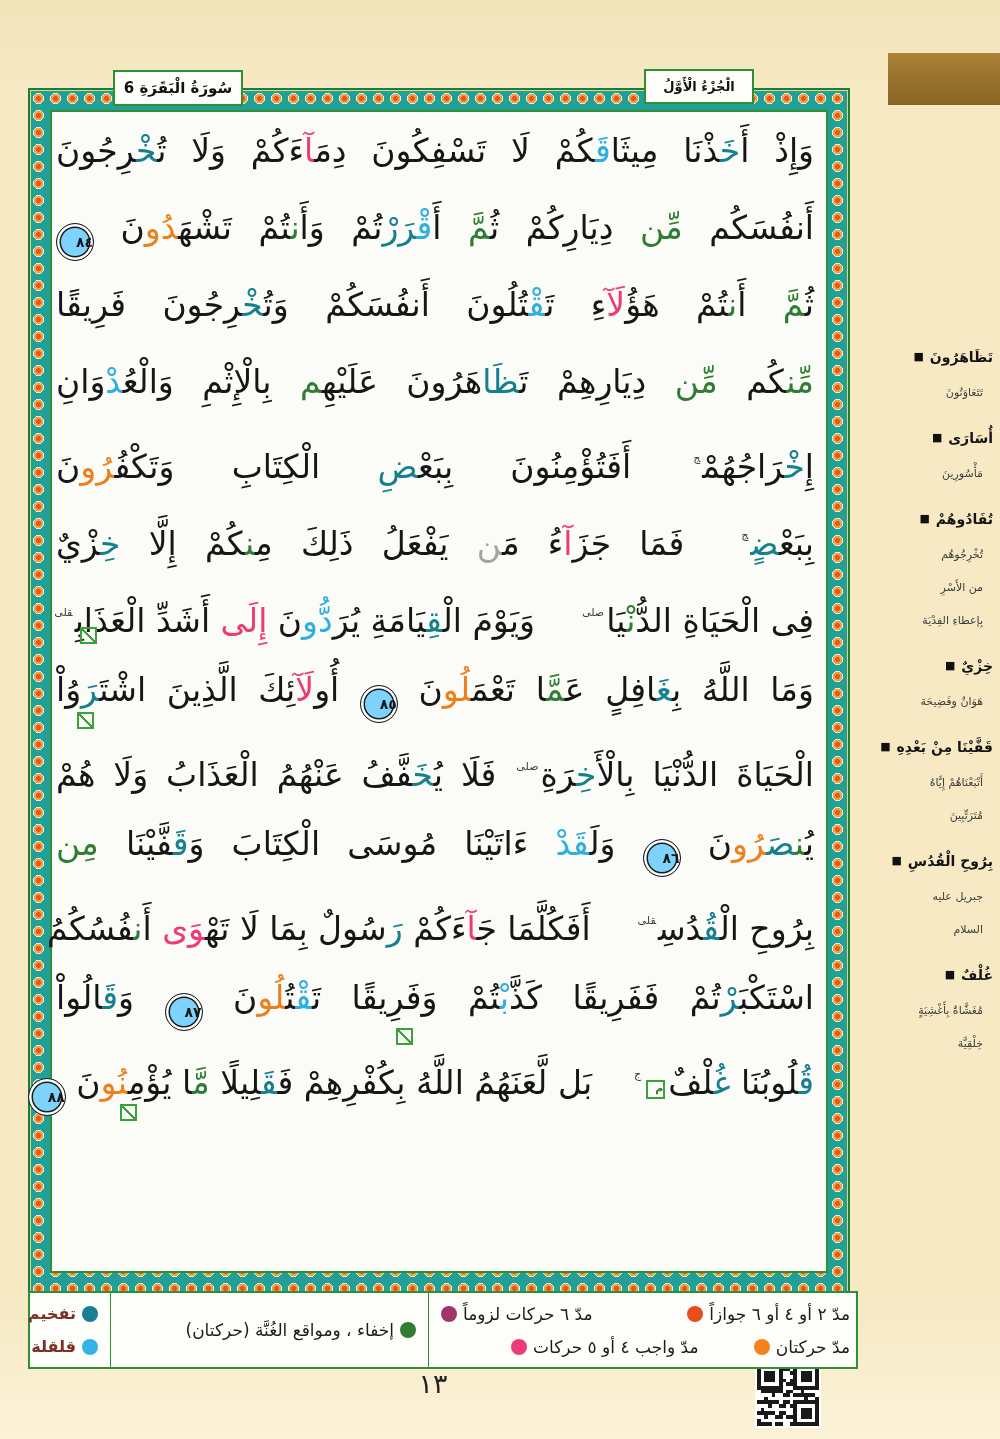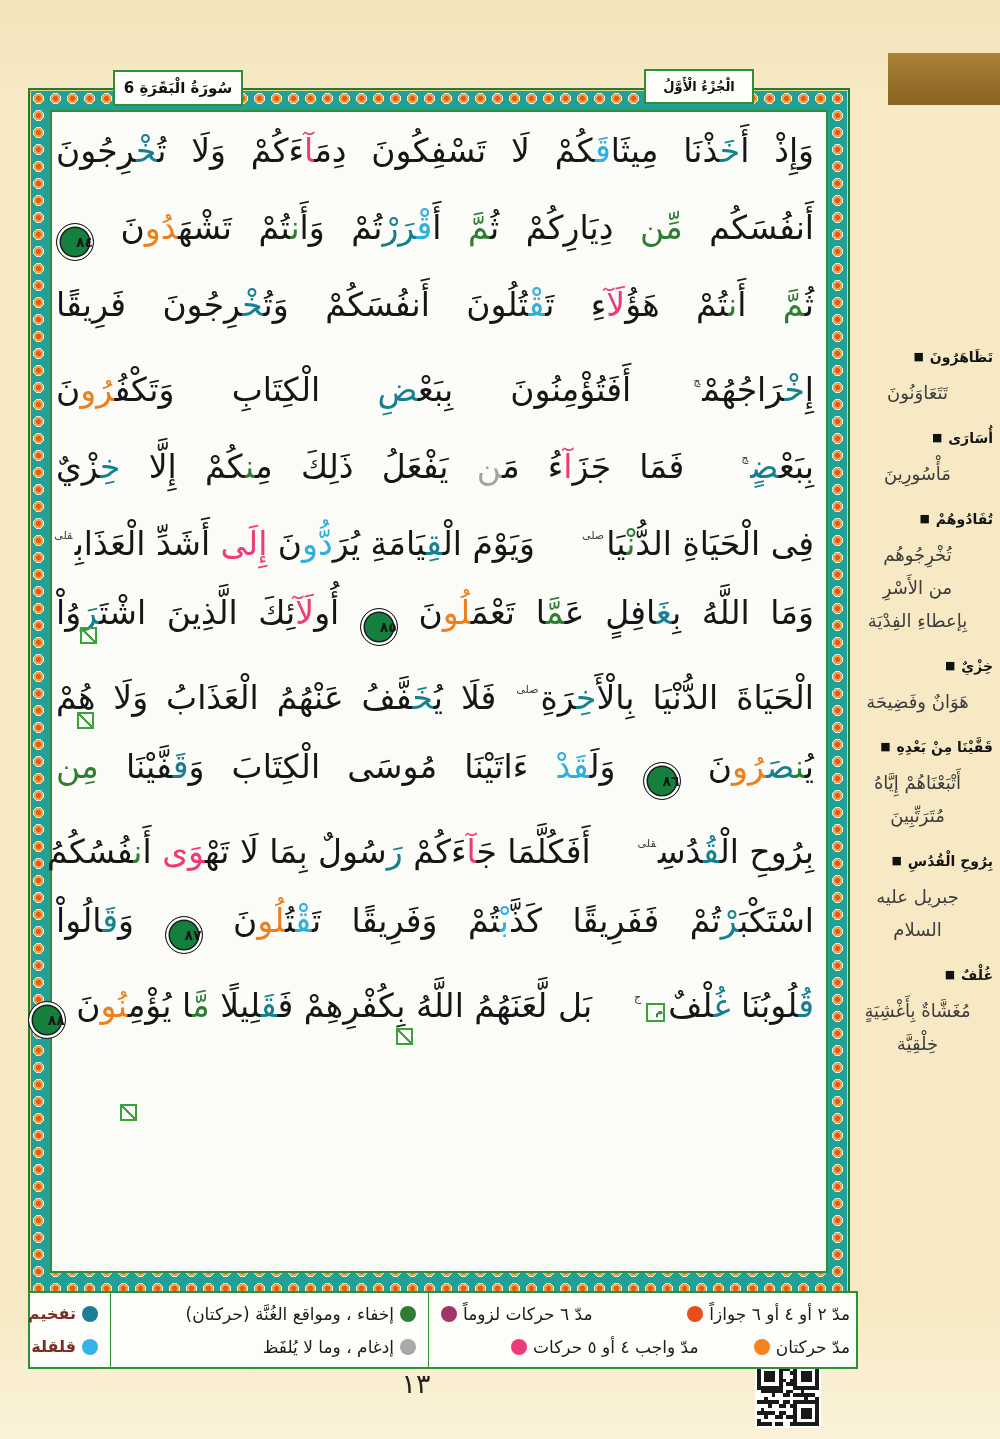--- a/index.html
+++ b/index.html
@@ -25,53 +25,53 @@
   .tab{position:absolute;background:#fdfdfa;border:2px solid #2f8f35;display:flex;
     align-items:center;justify-content:center;z-index:5;color:#111;}
   .surah-tab{left:113px;top:70px;width:126px;height:32px;font-size:15px;font-weight:bold;}
   .juz-tab{left:644px;top:69px;width:106px;height:31px;font-size:13px;font-weight:bold;}
   
   .quran-text{position:absolute;left:56px;top:112px;width:758px;direction:rtl;z-index:3;}
   .qline{height:77px;line-height:77px;font-size:33px;color:#161616;
     text-align:justify;text-align-last:justify;white-space:nowrap;overflow:visible;}
   .qline span{letter-spacing:0;}
   .vmark{display:inline-block;width:36px;height:36px;border-radius:50%;
-    border:1.5px solid #1b1b1b;background:#15803d;
+    border:1.5px solid #1b1b1b;background:#7dd3fc;
     box-shadow:inset 0 0 0 2.5px #fff,inset 0 0 0 4px #1b1b1b;
     text-align:center;line-height:36px;font-size:14px;font-weight:bold;vertical-align:-8px;}
   .pmark{font-size:11px;color:#3d3d3d;vertical-align:16px;margin:0 2px;}
   .gap{display:inline-block;height:1px;}
   .gsq{display:inline-block;width:15px;height:15px;border:2px solid #3aa23a;color:#2e7d32;
     font-size:11px;line-height:13px;text-align:center;vertical-align:2px;margin:0 3px;font-weight:bold;}
   .abs-gsq{position:absolute;width:13px;height:13px;border:2px solid #3aa23a;z-index:4;
     background:linear-gradient(45deg,transparent 46%,#3aa23a 46%,#3aa23a 56%,transparent 56%);}
   
   .glosses{position:absolute;left:852px;top:338px;width:145px;direction:rtl;text-align:right;z-index:2;}
   .gloss{margin-bottom:10px;}
   .gloss-head{display:flex;flex-direction:row;align-items:center;justify-content:flex-start;
     line-height:38px;padding-right:4px;}
   .gloss-word{font-weight:bold;font-size:14px;color:#141414;white-space:nowrap;}
   .gloss-bullet{font-size:11px;color:#111;margin:0 6px 0 0;}
-  .gloss-meaning{font-size:18px;color:#3c3c3c;line-height:33px;padding-right:14px;white-space:nowrap;text-align:center;}
+  .gloss-meaning{font-size:11px;color:#3c3c3c;line-height:33px;padding-right:14px;white-space:nowrap;}
   
   .legend{position:absolute;left:28px;top:1291px;width:830px;height:78px;background:#fdfdfa;
     border:2px solid #2f8f35;box-sizing:border-box;display:flex;direction:ltr;z-index:5;}
   .leg-col{box-sizing:border-box;padding:4px 6px;display:flex;flex-direction:column;justify-content:space-around;direction:rtl;}
   .leg-col.tafkhim{width:80px;}
   .leg-col.ghunnah{width:319px;border-left:1.5px solid #2f8f35;border-right:1.5px solid #2f8f35;}
   .leg-col.madd{flex:1;}
   .leg-row{display:flex;direction:rtl;align-items:center;font-size:17px;color:#1c1c1c;}
   .leg-row.spread{justify-content:space-between;}
   .leg-item{display:flex;direction:rtl;align-items:center;white-space:nowrap;}
   .leg-dot{display:inline-block;width:16px;height:16px;border-radius:50%;margin:0 6px;flex:0 0 auto;}
   .leg-label{white-space:nowrap;}
   .leg-col.tafkhim .leg-label{color:#7a3024;font-weight:bold;font-size:16px;}
   .madd-row2{padding-left:0;padding-right:0;margin-left:70px;}
   
-  .page-num{position:absolute;left:371px;top:1368px;width:90px;text-align:center;
+  .page-num{position:absolute;left:388px;top:1368px;width:90px;text-align:center;
     font-size:27px;color:#222;z-index:2;}
   .qr{position:absolute;left:755px;top:1362px;width:66px;height:66px;background:#fff;
     padding:2px;box-sizing:border-box;z-index:2;}
   .qr-grid{width:100%;height:100%;display:grid;grid-template-columns:repeat(17,1fr);grid-template-rows:repeat(17,1fr);}
   .qr-cell{background:#fff;}
   .qr-cell.b{background:#191919;}
 </style>
 </head>
 <body>
 
@@ -85,20 +85,21 @@
   <span>سُورَةُ الْبَقَرَةِ 6</span>
 </div>
 <div class="tab juz-tab">
   <span>الْجُزْءُ الْأَوَّلُ</span>
 </div>
 
 <div class="quran-text">
     <div class="qline"><span>وَإِذْ أَ</span><span style="color: rgb(23, 128, 143);">خَ</span><span>ذْنَا مِيثَا</span><span style="color: rgb(47, 175, 224);">قَ</span><span>كُمْ لَا تَسْفِكُونَ دِمَ</span><span style="color: rgb(238, 58, 120);">آ</span><span>ءَكُمْ وَلَا تُ</span><span style="color: rgb(23, 128, 143);">خْ</span><span>رِجُونَ</span></div>
     <div class="qline"><span>أَنفُسَكُم </span><span style="color: rgb(46, 125, 50);">مِّن</span><span> دِيَارِكُمْ ثُ</span><span style="color: rgb(46, 125, 50);">مَّ</span><span> أَ</span><span style="color: rgb(47, 175, 224);">قْ</span><span style="color: rgb(23, 128, 143);">رَرْ</span><span>تُمْ وَأَ</span><span style="color: rgb(46, 125, 50);">ن</span><span>تُمْ تَشْهَ</span><span style="color: rgb(238, 127, 29);">دُو</span><span>نَ </span><span class="vmark">٨٤</span></div>
     <div class="qline"><span>ثُ</span><span style="color: rgb(46, 125, 50);">مَّ</span><span> أَ</span><span style="color: rgb(46, 125, 50);">ن</span><span>تُمْ هَؤُ</span><span style="color: rgb(238, 58, 120);">لَآ</span><span>ءِ تَ</span><span style="color: rgb(47, 175, 224);">قْ</span><span>تُلُونَ أَنفُسَكُمْ وَتُ</span><span style="color: rgb(23, 128, 143);">خْ</span><span>رِجُونَ فَرِيقًا</span></div>
+    <div class="qline"><span style="color: rgb(46, 125, 50);">مِّن</span><span>كُم </span><span style="color: rgb(46, 125, 50);">مِّن</span><span> دِيَارِهِمْ تَ</span><span style="color: rgb(23, 128, 143);">ظَا</span><span>هَرُونَ عَلَيْهِ</span><span style="color: rgb(46, 125, 50);">م</span><span> بِالْإِثْمِ وَالْعُ</span><span style="color: rgb(47, 175, 224);">دْ</span><span>وَانِ</span></div>
     <div class="qline"><span>إِ</span><span style="color: rgb(23, 128, 143);">خْ</span><span>رَاجُهُمْ</span><span class="pmark">ج</span><span class="gap" style="width: 60px;"></span><span>أَفَتُؤْمِنُونَ بِبَعْ</span><span style="color: rgb(23, 128, 143);">ضِ</span><span> الْكِتَابِ وَتَكْفُ</span><span style="color: rgb(238, 127, 29);">رُو</span><span>نَ</span></div>
     <div class="qline"><span>بِبَعْ</span><span style="color: rgb(23, 128, 143);">ضٍ</span><span class="pmark">ج</span><span class="gap" style="width: 55px;"></span><span>فَمَا جَزَ</span><span style="color: rgb(238, 58, 120);">آ</span><span>ءُ مَ</span><span style="color: rgb(163, 163, 163);">ن</span><span> يَفْعَلُ ذَلِكَ مِ</span><span style="color: rgb(46, 125, 50);">ن</span><span>كُمْ إِلَّا </span><span style="color: rgb(23, 128, 143);">خِ</span><span>زْيٌ</span></div>
     <div class="qline"><span>فِى الْحَيَاةِ الدُّ</span><span style="color: rgb(46, 125, 50);">نْ</span><span>يَا</span><span class="pmark">صلى</span><span class="gap" style="width: 45px;"></span><span>وَيَوْمَ الْ</span><span style="color: rgb(23, 128, 143);">قِ</span><span>يَامَةِ يُرَ</span><span style="color: rgb(47, 175, 224);">دُّو</span><span>نَ </span><span style="color: rgb(238, 58, 120);">إِلَى</span><span> أَشَدِّ الْعَذَابِ</span><span class="pmark">قلى</span></div>
     <div class="qline"><span>وَمَا اللَّهُ بِ</span><span style="color: rgb(23, 128, 143);">غَ</span><span>افِلٍ عَ</span><span style="color: rgb(46, 125, 50);">مَّ</span><span>ا تَعْمَ</span><span style="color: rgb(238, 127, 29);">لُو</span><span>نَ </span><span class="vmark">٨٥</span><span> أُو</span><span style="color: rgb(238, 58, 120);">لَآ</span><span>ئِكَ الَّذِينَ اشْتَ</span><span style="color: rgb(23, 128, 143);">رَ</span><span>وُاْ</span></div>
     <div class="qline"><span>الْحَيَاةَ الدُّنْيَا بِالْأَ</span><span style="color: rgb(23, 128, 143);">خِ</span><span>رَةِ</span><span class="pmark">صلى</span><span> فَلَا يُ</span><span style="color: rgb(23, 128, 143);">خَ</span><span>فَّفُ عَنْهُمُ الْعَذَابُ وَلَا هُمْ</span></div>
     <div class="qline"><span>يُ</span><span style="color: rgb(46, 125, 50);">ن</span><span style="color: rgb(23, 128, 143);">صَ</span><span style="color: rgb(238, 127, 29);">رُو</span><span>نَ </span><span class="vmark">٨٦</span><span> وَلَ</span><span style="color: rgb(47, 175, 224);">قَدْ</span><span> ءَاتَيْنَا مُوسَى الْكِتَابَ وَ</span><span style="color: rgb(23, 128, 143);">قَ</span><span>فَّيْنَا </span><span style="color: rgb(46, 125, 50);">مِن</span></div>
     <div class="qline"><span>بِرُوحِ الْ</span><span style="color: rgb(23, 128, 143);">قُ</span><span>دُسِ</span><span class="pmark">قلى</span><span class="gap" style="width: 45px;"></span><span>أَفَكُلَّمَا جَ</span><span style="color: rgb(238, 58, 120);">آ</span><span>ءَكُمْ </span><span style="color: rgb(23, 128, 143);">رَ</span><span>سُولٌ بِمَا لَا تَهْ</span><span style="color: rgb(238, 58, 120);">وَى</span><span> أَ</span><span style="color: rgb(46, 125, 50);">ن</span><span>فُسُكُمُ</span></div>
     <div class="qline"><span>اسْتَكْبَ</span><span style="color: rgb(23, 128, 143);">رْ</span><span>تُمْ فَفَرِيقًا كَذَّ</span><span style="color: rgb(47, 175, 224);">بْ</span><span>تُمْ وَفَرِيقًا تَ</span><span style="color: rgb(47, 175, 224);">قْ</span><span>تُ</span><span style="color: rgb(238, 127, 29);">لُو</span><span>نَ </span><span class="vmark">٨٧</span><span> وَ</span><span style="color: rgb(23, 128, 143);">قَ</span><span>الُواْ</span></div>
     <div class="qline"><span style="color: rgb(23, 128, 143);">قُ</span><span>لُوبُنَا </span><span style="color: rgb(23, 128, 143);">غُ</span><span>لْفٌ</span><span class="gsq">م</span><span class="pmark">ج</span><span class="gap" style="width: 40px;"></span><span>بَل لَّعَنَهُمُ اللَّهُ بِكُفْرِهِمْ فَ</span><span style="color: rgb(23, 128, 143);">قَ</span><span>لِيلًا </span><span style="color: rgb(46, 125, 50);">مَّ</span><span>ا يُؤْمِ</span><span style="color: rgb(238, 127, 29);">نُو</span><span>نَ </span><span class="vmark">٨٨</span></div>
   </div>
@@ -169,24 +170,20 @@
       <div class="leg-row">
         <span class="leg-dot" style="background: rgb(53, 179, 232);"></span>
         <span class="leg-label">قلقلة</span>
       </div>
     </div>
   <div class="leg-col ghunnah">
       <div class="leg-row">
         <span class="leg-dot" style="background: rgb(46, 125, 50);"></span>
         <span class="leg-label">إخفاء ، ومواقع الغُنَّة (حركتان)</span>
       </div>
-      <div class="leg-row">
-        <span class="leg-dot" style="background: rgb(168, 168, 168);"></span>
-        <span class="leg-label">إدغام ، وما لا يُلفَظ</span>
-      </div>
     </div>
   <div class="leg-col madd">
       <div class="leg-row spread">
         <span class="leg-item">
           <span class="leg-label">مدّ ٢ أو ٤ أو ٦ جوازاً</span>
           <span class="leg-dot" style="background: rgb(232, 78, 27);"></span>
         </span>
         <span class="leg-item">
           <span class="leg-label">مدّ ٦ حركات لزوماً</span>
           <span class="leg-dot" style="background: rgb(162, 53, 104);"></span>

